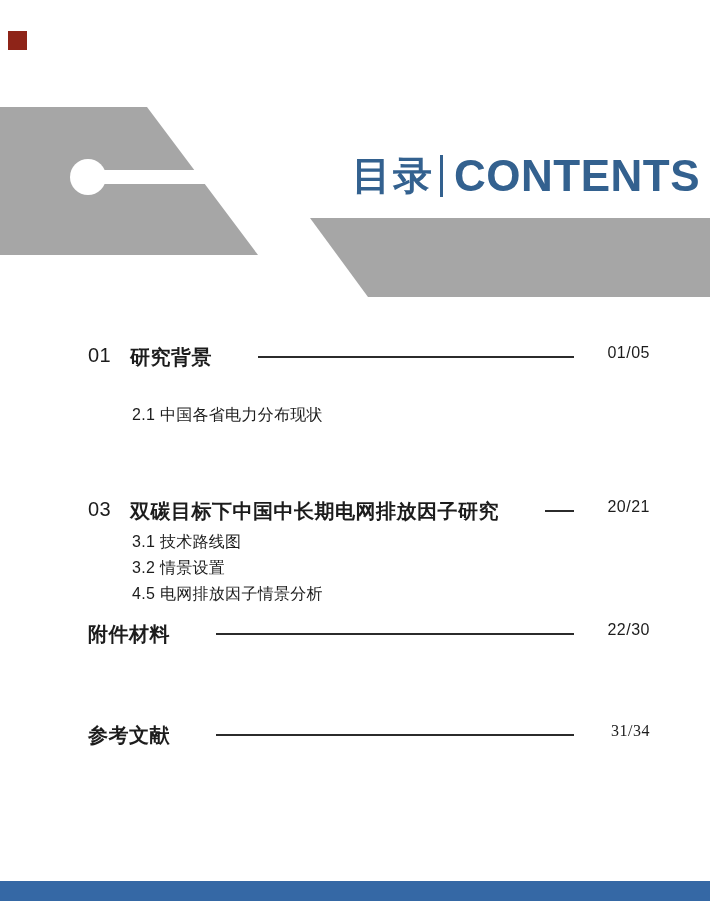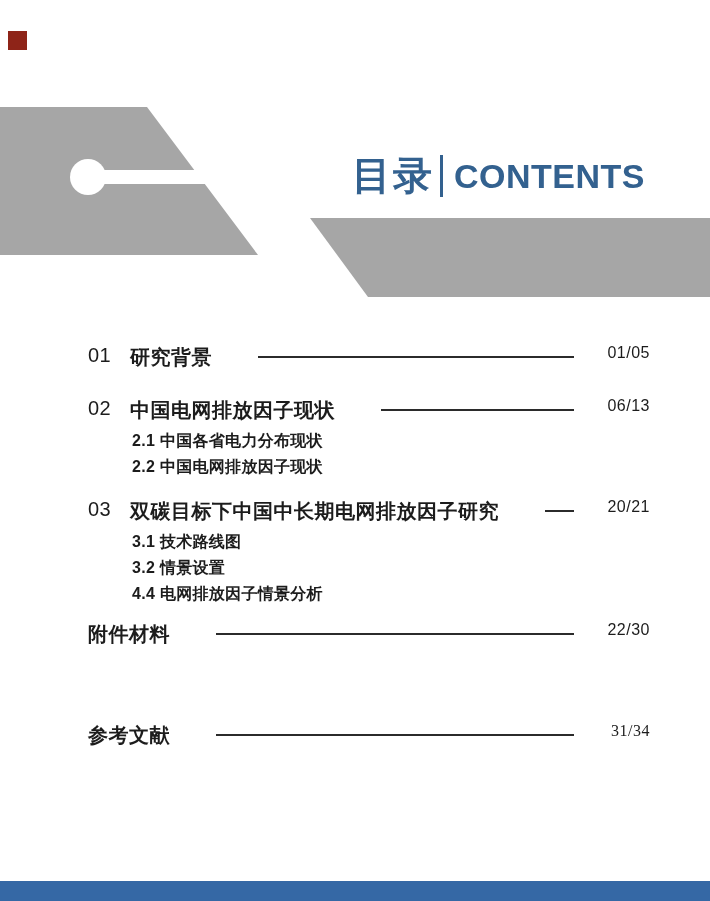--- a/index.html
+++ b/index.html
@@ -27,21 +27,21 @@
   .gray-shape{fill:var(--shape-gray);}
   .white-cut{fill:#ffffff;}
   .title{
     position:absolute;left:352px;top:150px;height:52px;
     display:flex;align-items:center;
     color:var(--accent-blue);
     white-space:nowrap;
   }
   .title-cn{font-size:39px;font-weight:700;letter-spacing:2px;}
   .title-sep{width:3px;height:42px;background:var(--accent-blue);margin:0 11px 0 6px;}
-  .title-en{font-size:34px;font-weight:700;letter-spacing:0.5px;}
+  .title-en{font-size:44px;font-weight:700;letter-spacing:0.5px;}
   .toc{
     position:absolute;left:88px;top:0;width:562px;height:800px;
   }
   .entry{position:absolute;left:0;width:562px;}
   .entry-main{
     display:flex;align-items:flex-start;height:26px;
   }
   .num{
     width:42px;flex:0 0 42px;
     font-size:20px;font-weight:400;letter-spacing:0.5px;
@@ -53,21 +53,21 @@
     flex:1;align-self:center;height:0;
     border-top:2px solid var(--leader-line);
     margin:0 14px 0 46px;
   }
   .pages{
     flex:0 0 62px;width:62px;text-align:right;
     font-size:16px;font-weight:500;letter-spacing:0.5px;white-space:nowrap;
   }
   .subs{margin:5px 0 0 44px;}
   .sub{
-    font-size:16px;font-weight:700;line-height:26px;
+    font-size:16px;font-weight:400;line-height:26px;
     white-space:nowrap;letter-spacing:0.3px;
   }
   .entry-0{top:344px;}
   .entry-1{top:397px;}
   .entry-2{top:498px;}
   .entry-3{top:621px;}
   .entry-4{top:722px;font-family:Liberation Serif, serif;}
   .footer-bar{
     position:absolute;left:0;right:0;bottom:0;height:20px;
     background:var(--footer-bar);
@@ -98,43 +98,36 @@
     <div class="entry entry-0">
       <div class="entry-main">
         <span class="num">01</span>
         <span class="etitle">研究背景</span>
         <span class="leader"></span>
         <span class="pages">01/05</span>
       </div>
     </div>
 
     <div class="entry entry-1">
-      <div class="entry-main">
-        <span class="num">02</span>
-        <span class="etitle">中国电网排放因子现状</span>
-        <span class="leader"></span>
-        <span class="pages">06/13</span>
-      </div>
       <div class="subs">
         <div class="sub">2.1 中国各省电力分布现状</div>
-        <div class="sub">2.2 中国电网排放因子现状</div>
       </div>
     </div>
 
     <div class="entry entry-2">
       <div class="entry-main">
         <span class="num">03</span>
         <span class="etitle">双碳目标下中国中长期电网排放因子研究</span>
         <span class="leader"></span>
         <span class="pages">20/21</span>
       </div>
       <div class="subs">
         <div class="sub">3.1 技术路线图</div>
         <div class="sub">3.2 情景设置</div>
-        <div class="sub">4.4 电网排放因子情景分析</div>
+        <div class="sub">4.5 电网排放因子情景分析</div>
       </div>
     </div>
 
     <div class="entry entry-3">
       <div class="entry-main">
         <span class="etitle">附件材料</span>
         <span class="leader"></span>
         <span class="pages">22/30</span>
       </div>
     </div>

